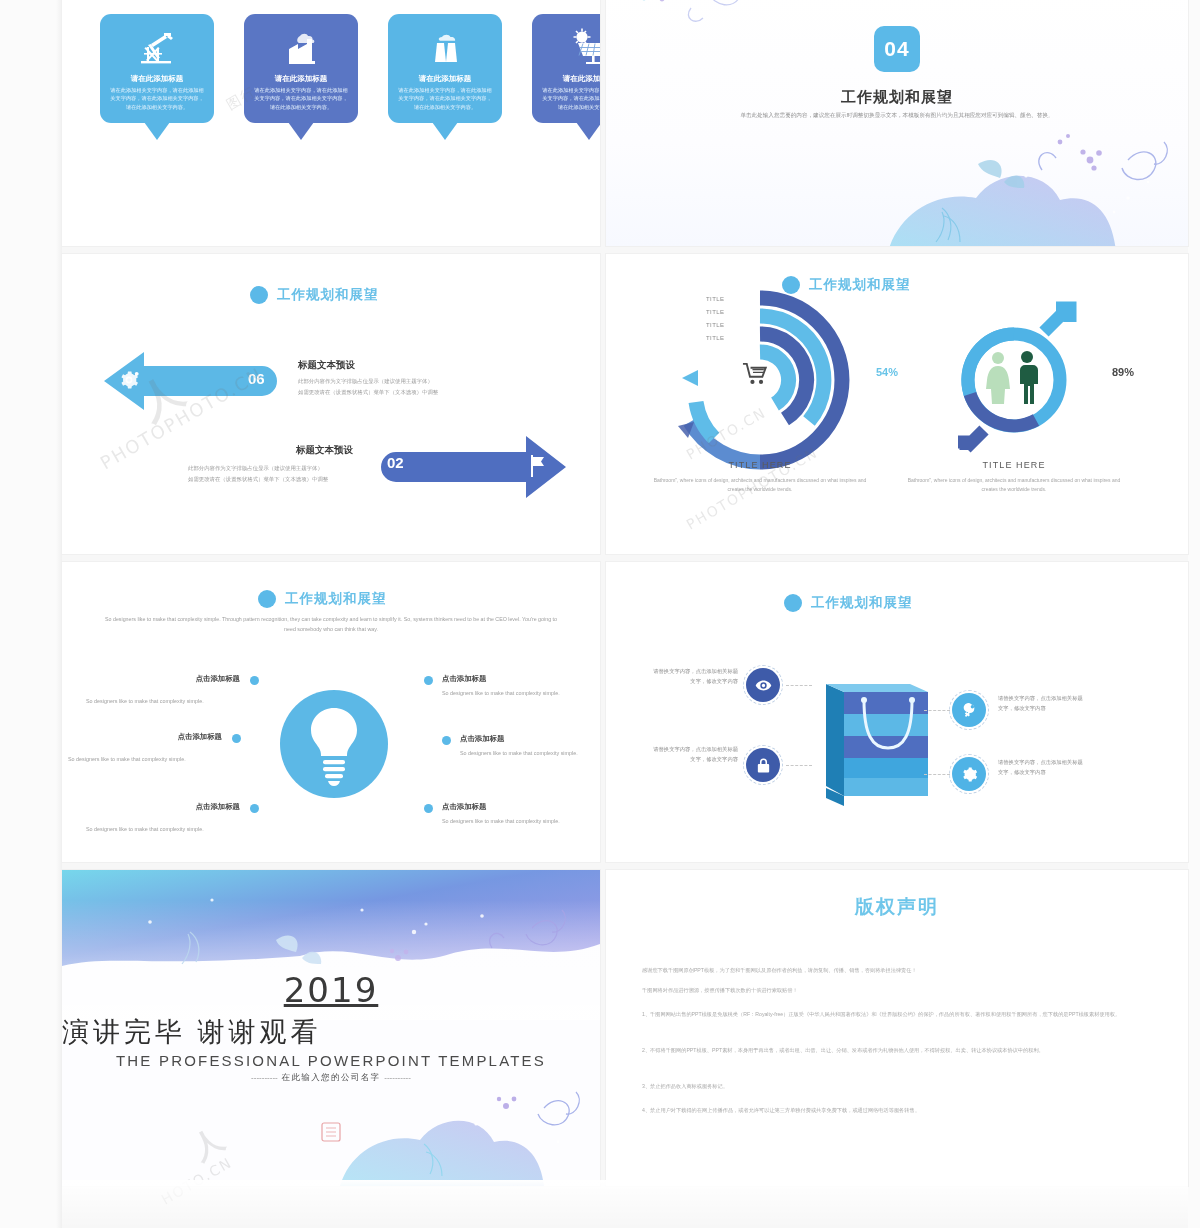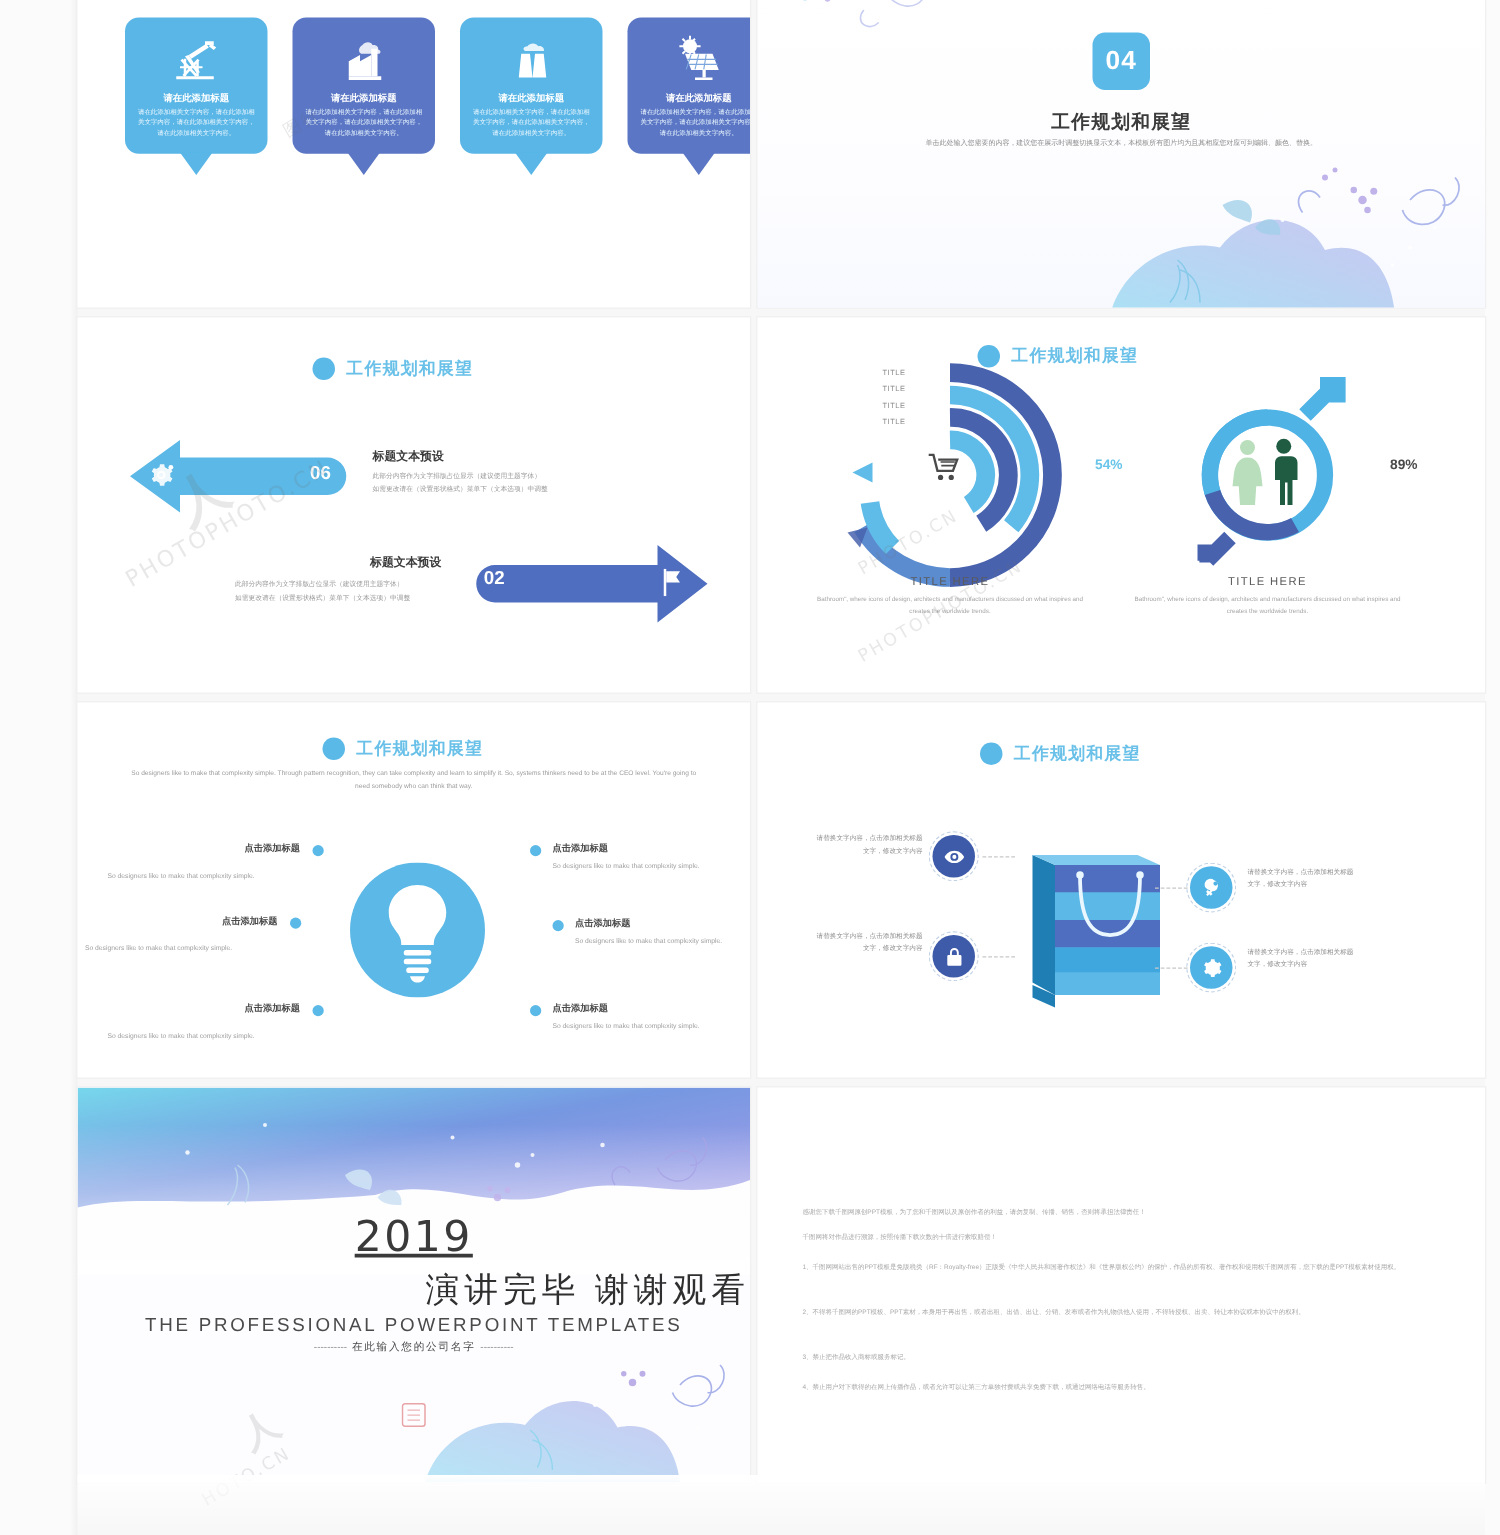--- a/index.html
+++ b/index.html
@@ -21,21 +21,21 @@
   .leftband:after{content:"";position:absolute;right:0;top:0;width:6px;height:100%;
      background:linear-gradient(90deg,rgba(0,0,0,0.0),rgba(0,0,0,0.045));}
   .rightband{position:absolute;left:1188px;top:0;width:12px;height:1228px;background:#fbfbfb;}
 
   
   .sectitle{position:absolute;display:flex;align-items:center;gap:9px;}
   .sectitle .dot{width:18px;height:18px;border-radius:50%;background:#5bb9e8;flex:none;}
   .sectitle .tx{font-size:13.5px;color:#69c0e8;letter-spacing:1px;font-weight:600;}
 
   
-  .cards{position:absolute;left:38px;top:26px;display:flex;gap:20px;}
+  .cards{position:absolute;left:38px;top:26px;display:flex;gap:30px;}
   .card{width:114px;border-radius:11px;position:relative;padding:10px 9px 12px;box-sizing:border-box;}
   .card .tip{position:absolute;left:50%;transform:translateX(-50%);bottom:-17px;
      width:0;height:0;border-left:13px solid transparent;border-right:13px solid transparent;border-top:18px solid currentColor;}
   .card .ico{height:46px;display:flex;align-items:center;justify-content:center;}
   .card h4{margin:4px 0 3px;font-size:7.5px;color:#fff;text-align:center;font-weight:700;line-height:1.25;}
   .card p{margin:0;font-size:5.2px;color:#eaf6ff;text-align:center;line-height:1.55;}
   .c-lite{background:#59b6e6;color:#59b6e6;}
   .c-dark{background:#5a76c4;color:#5a76c4;}
 
   
@@ -64,21 +64,21 @@
   
   .cnode{position:absolute;width:34px;height:34px;border-radius:50%;display:flex;align-items:center;justify-content:center;}
   .cnode.lt{background:#4fb3e6;}
   .cnode.dk{background:#3e5ba9;}
   .cnode:after{content:"";position:absolute;left:-3px;top:-3px;right:-3px;bottom:-3px;border-radius:50%;border:1px dashed #c3d3e6;}
   .ctext{position:absolute;width:88px;font-size:5.3px;color:#8e8e8e;line-height:1.95;}
   .dash{position:absolute;height:0;border-top:1px dashed #c8c8c8;}
 
   
   .ty-year{position:absolute;width:100%;text-align:center;font-size:34px;color:#3a3a3a;letter-spacing:2px;font-family:"DejaVu Sans",sans-serif;}
-  .ty-main{position:absolute;width:100%;text-align:right;font-size:27px;color:#2f2f2f;letter-spacing:4px;font-weight:400;}
+  .ty-main{position:absolute;width:100%;text-align:left;font-size:27px;color:#2f2f2f;letter-spacing:4px;font-weight:400;}
   .ty-sub{position:absolute;width:100%;text-align:center;font-size:15px;color:#4a4a4a;letter-spacing:2.2px;}
   .ty-co{position:absolute;width:100%;text-align:center;font-size:8.5px;color:#4a4a4a;letter-spacing:1.4px;}
   .ty-co .dsh{color:#8b8b8b;letter-spacing:0;font-size:8px;}
 
   
   .cp-title{position:absolute;width:100%;text-align:center;font-size:19px;color:#6fc6ea;font-weight:700;letter-spacing:2px;}
   .cp-sub{position:absolute;width:100%;text-align:center;font-size:8.6px;color:#8fd2ef;letter-spacing:.6px;}
   .cp-p{position:absolute;font-size:5.2px;color:#a9a9a9;line-height:1.9;}
   .wmbig{position:absolute;pointer-events:none;user-select:none;}
 </style>
@@ -528,20 +528,21 @@
     <div class="ty-main" style="top:144px;">演讲完毕  谢谢观看</div>
     <div class="ty-sub" style="top:182px;">THE PROFESSIONAL POWERPOINT TEMPLATES</div>
     <div class="ty-co" style="top:202px;">
       <span class="dsh">----------</span>
       <span>在此输入您的公司名字</span>
       <span class="dsh">----------</span>
     </div>
   </div>
 
   <div class="slide s8">
+    <div class="cp-title" style="top:24px;">版权声明</div>
 
     <div class="cp-p" style="left:36px;top:96px;width:512px;">感谢您下载千图网原创PPT模板，为了您和千图网以及原创作者的利益，请勿复制、传播、销售，否则将承担法律责任！</div>
     <div class="cp-p" style="left:36px;top:116px;width:512px;">千图网将对作品进行溯源，按照传播下载次数的十倍进行索取赔偿！</div>
 
     <div class="cp-p" style="left:36px;top:140px;width:512px;">1、千图网网站出售的PPT模板是免版税类（RF：Royalty-free）正版受《中华人民共和国著作权法》和《世界版权公约》的保护，作品的所有权、著作权和使用权千图网所有，您下载的是PPT模板素材使用权。</div>
     <div class="cp-p" style="left:36px;top:176px;width:512px;">2、不得将千图网的PPT模板、PPT素材，本身用于再出售，或者出租、出借、出让、分销、发布或者作为礼物供他人使用，不得转授权、出卖、转让本协议或本协议中的权利。</div>
     <div class="cp-p" style="left:36px;top:212px;width:512px;">3、禁止把作品收入商标或服务标记。</div>
     <div class="cp-p" style="left:36px;top:236px;width:512px;">4、禁止用户对下载得的在网上传播作品，或者允许可以让第三方单独付费或共享免费下载，或通过网络电话等服务转售。</div>
   </div>
 

